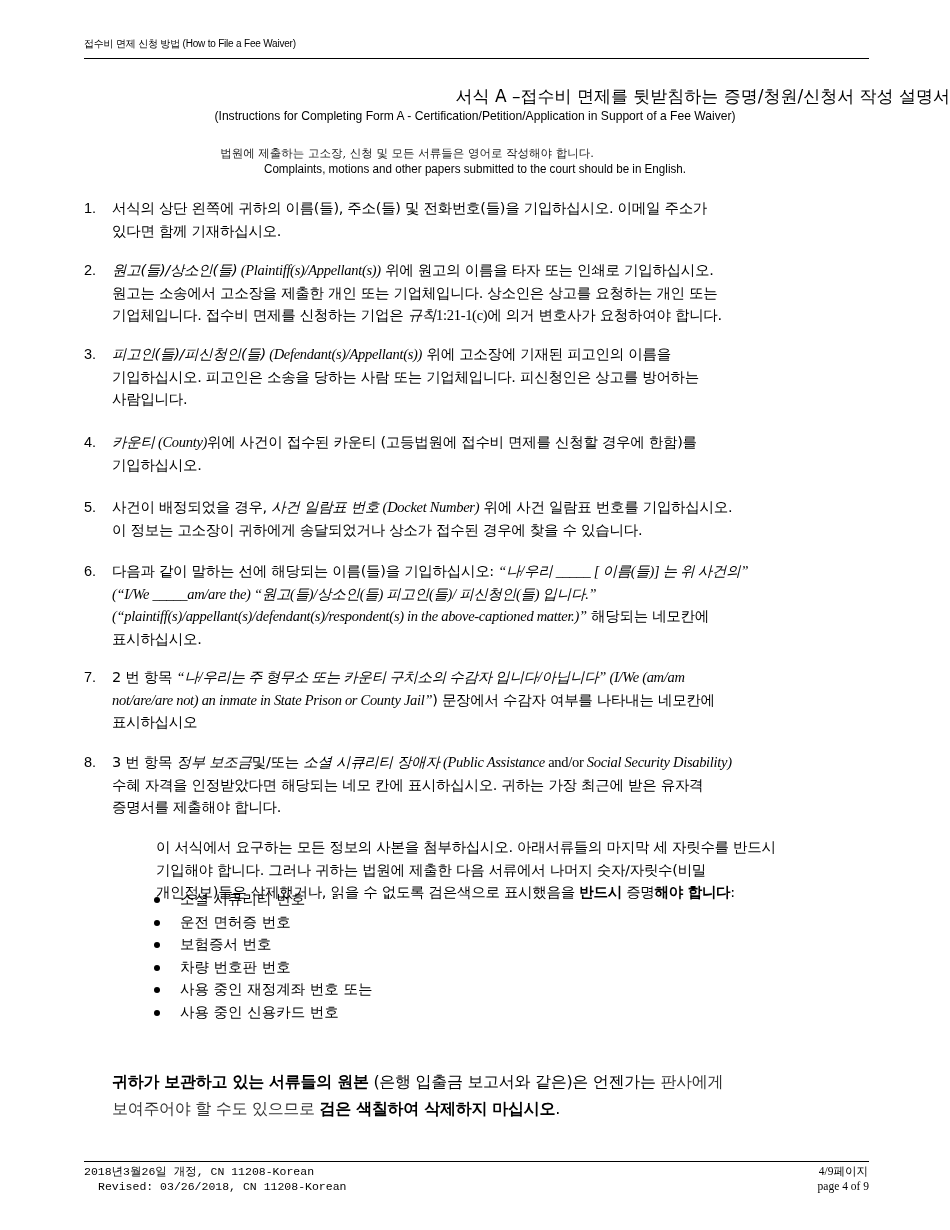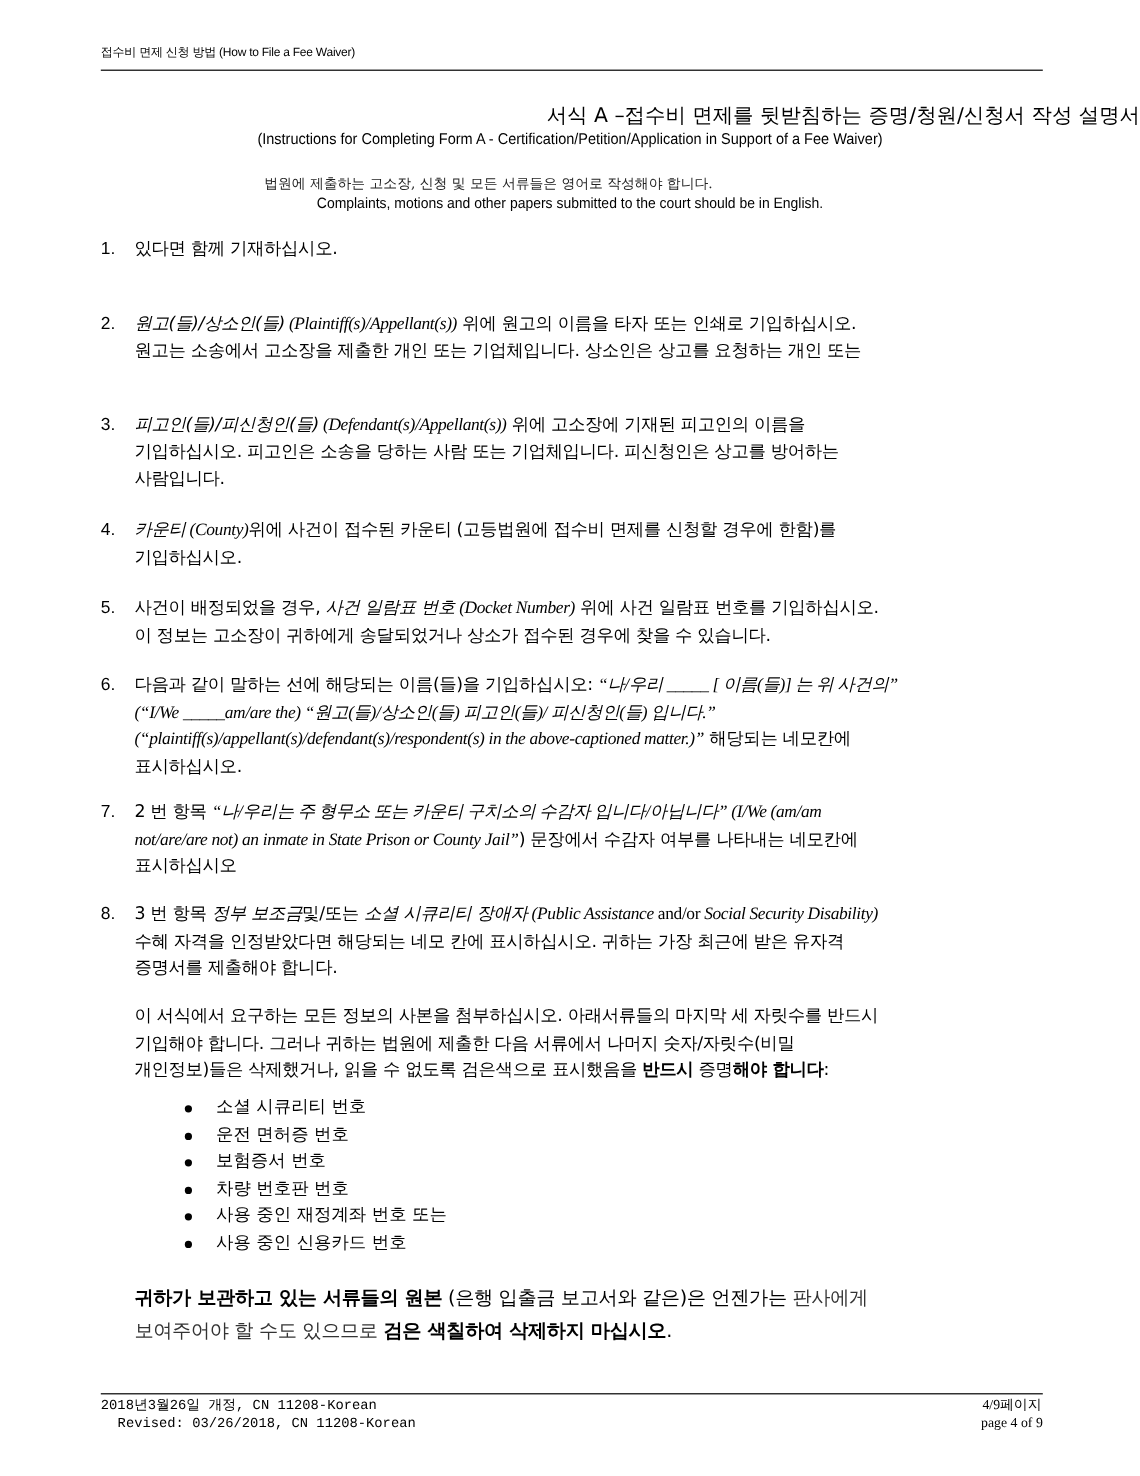--- a/index.html
+++ b/index.html
@@ -12,22 +12,22 @@
   .note-en { position: absolute; left: 0; width: 950px; top: 162px; text-align: center; font-size: 12.5px; font-family: "Liberation Sans", sans-serif; transform: scaleX(0.93); }
   .item { position: absolute; left: 84px; width: 790px; font-size: 14.5px; line-height: 22.5px; }
   .item .num { position: absolute; left: 0; top: 0; width: 28px; font-family: "Liberation Sans", sans-serif; }
   .item .body { margin-left: 28px; font-family: "DejaVu Sans", sans-serif; letter-spacing: -0.3px; }
   .item .line { display: block; white-space: nowrap; }
   .it { font-style: italic; }
   .en { font-family: Liberation Serif, serif; }
   .ser { font-family: "Liberation Serif", serif; }
   .b { font-weight: bold; }
   .para { position: absolute; left: 112px; width: 760px; font-size: 14.5px; line-height: 22.5px; letter-spacing: -0.3px; }
-  .para .line { display: block; white-space: nowrap; }
-  .bullets { position: absolute; left: 150px; top: 912px; margin: 0; padding: 0; list-style: none; font-size: 14.5px; line-height: 22.6px; font-family: "DejaVu Serif", serif; }
+  .para .line { display: block; white-space: nowrap; margin-left: 44px; }
+  .bullets { position: absolute; left: 150px; top: 888px; margin: 0; padding: 0; list-style: none; font-size: 14.5px; line-height: 22.6px; font-family: "DejaVu Serif", serif; }
   .bullets li { position: relative; padding-left: 30px; }
   .bullets li::before { content: ""; position: absolute; left: 4px; top: 9px; width: 6px; height: 6px; border-radius: 50%; background: #000; }
   .closing { position: absolute; left: 112px; top: 1068px; width: 760px; font-size: 16px; line-height: 27px; letter-spacing: -0.3px; }
   .closing .line { display: block; white-space: nowrap; }
   .light { font-weight: normal; color: #333; font-family: "DejaVu Serif", serif; }
   .footer-rule { position: absolute; left: 84px; top: 1161px; width: 785px; border-top: 1px solid #000; }
   .footer-left { position: absolute; left: 84px; top: 1164px; font-size: 11.5px; font-family: Liberation Mono, monospace; line-height: 15px; }
   .footer-left .l2 { padding-left: 14px; }
   .footer-right { position: absolute; right: 81px; top: 1164px; font-size: 11.5px; font-family: "Liberation Serif", serif; line-height: 15px; text-align: center; }
 </style>
@@ -38,29 +38,31 @@
 <div class="header-rule"></div>
 
 <div class="title">서식 A –접수비 면제를 뒷받침하는 증명/청원/신청서 작성 설명서</div>
 <div class="subtitle">(Instructions for Completing Form A - Certification/Petition/Application in Support of a Fee Waiver)</div>
 <div class="note-ko">법원에 제출하는 고소장, 신청 및 모든 서류들은 영어로 작성해야 합니다.</div>
 <div class="note-en">Complaints, motions and other papers submitted to the court should be in English.</div>
 
 <div class="item" style="top:197px;">
   <span class="num">1.</span>
   <div class="body">
+    <span class="line">서식의 상단 왼쪽에 귀하의 이름(들), 주소(들) 및 전화번호(들)을 기입하십시오. 이메일 주소가</span>
     <span class="line">있다면 함께 기재하십시오.</span>
   </div>
 </div>
 
 <div class="item" style="top:259px;">
   <span class="num">2.</span>
   <div class="body">
     <span class="line"><span class="it">원고(들)/상소인(들)</span><span class="it en"> (Plaintiff(s)/Appellant(s))</span><span> 위에 원고의 이름을 타자 또는 인쇄로 기입하십시오.</span></span>
     <span class="line">원고는 소송에서 고소장을 제출한 개인 또는 기업체입니다. 상소인은 상고를 요청하는 개인 또는</span>
+    <span class="line"><span>기업체입니다. 접수비 면제를 신청하는 기업은 </span><span class="it">규칙</span><span class="en">1:21-1(c)</span><span>에 의거 변호사가 요청하여야 합니다.</span></span>
   </div>
 </div>
 
 <div class="item" style="top:343px;">
   <span class="num">3.</span>
   <div class="body">
     <span class="line"><span class="it">피고인(들)/피신청인(들)</span><span class="it en"> (Defendant(s)/Appellant(s))</span><span> 위에 고소장에 기재된 피고인의 이름을</span></span>
     <span class="line">기입하십시오. 피고인은 소송을 당하는 사람 또는 기업체입니다. 피신청인은 상고를 방어하는</span>
     <span class="line">사람입니다.</span>
   </div>

